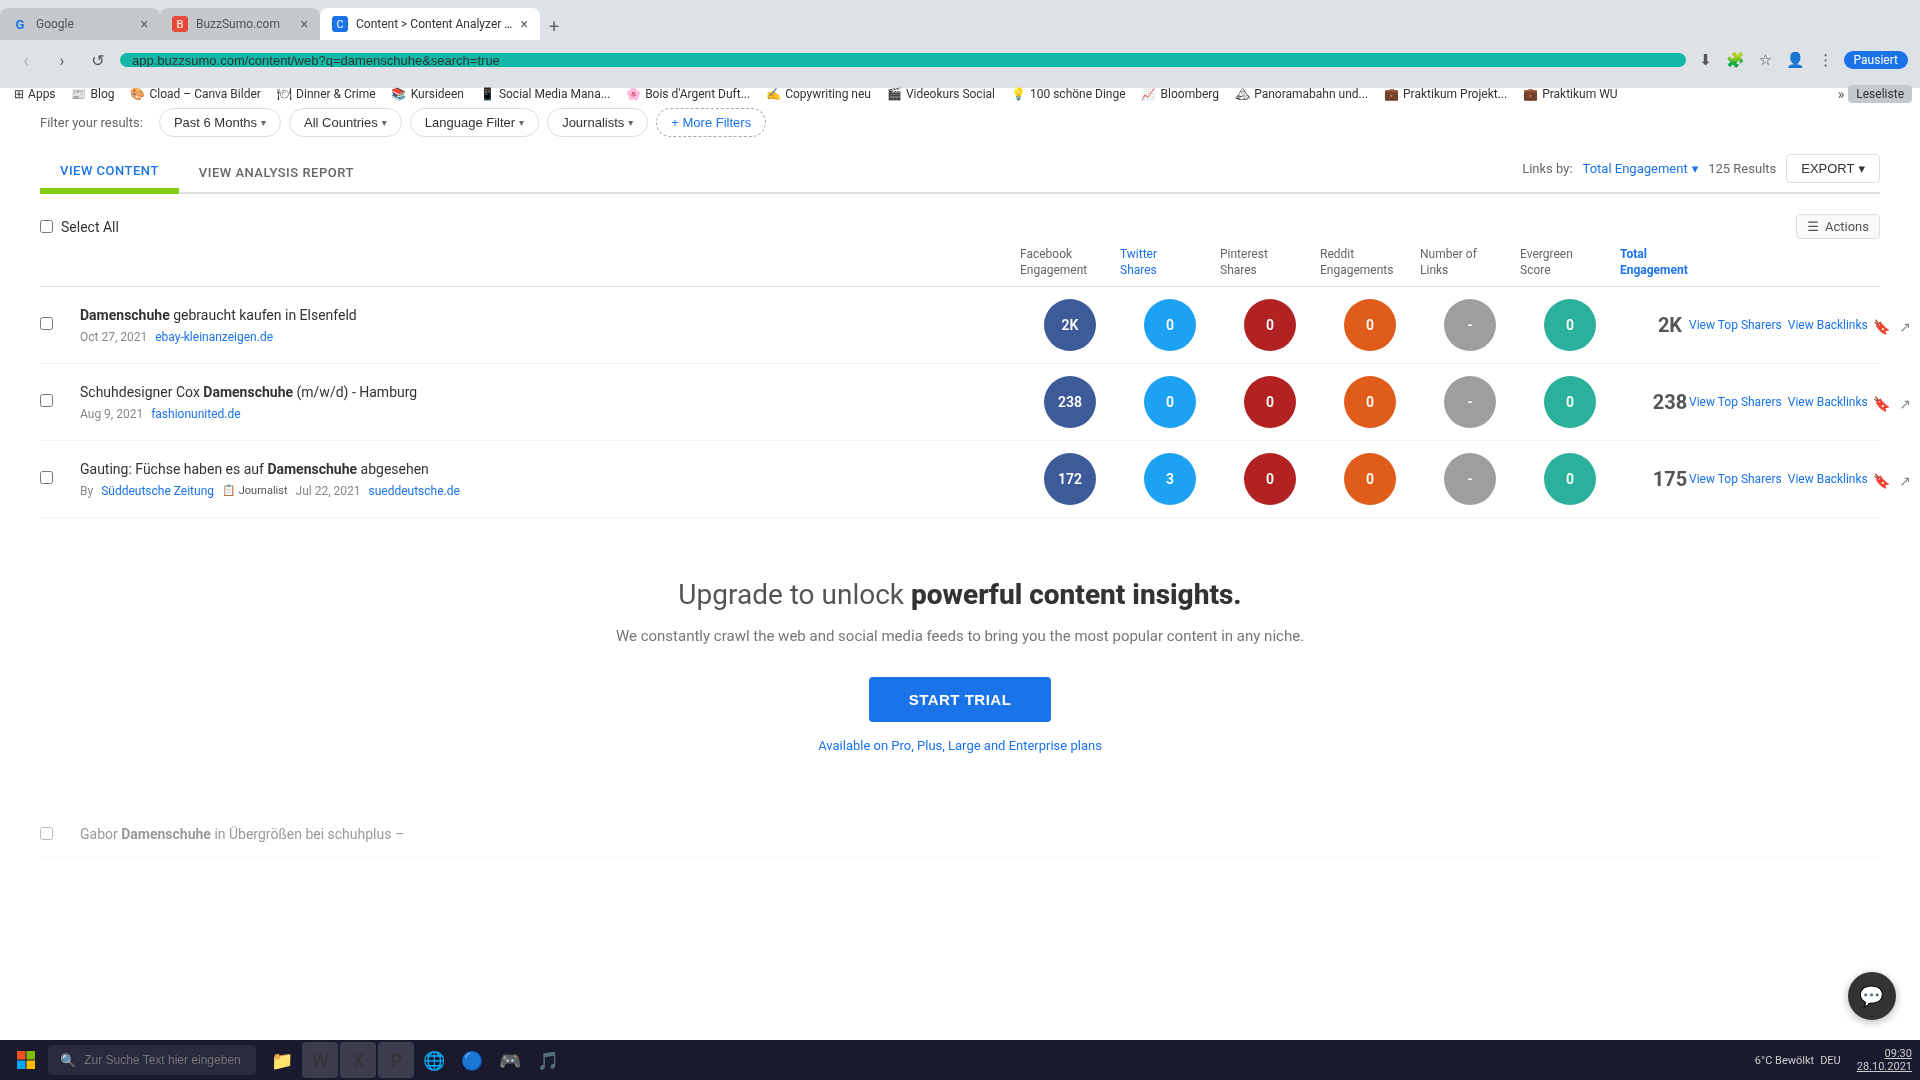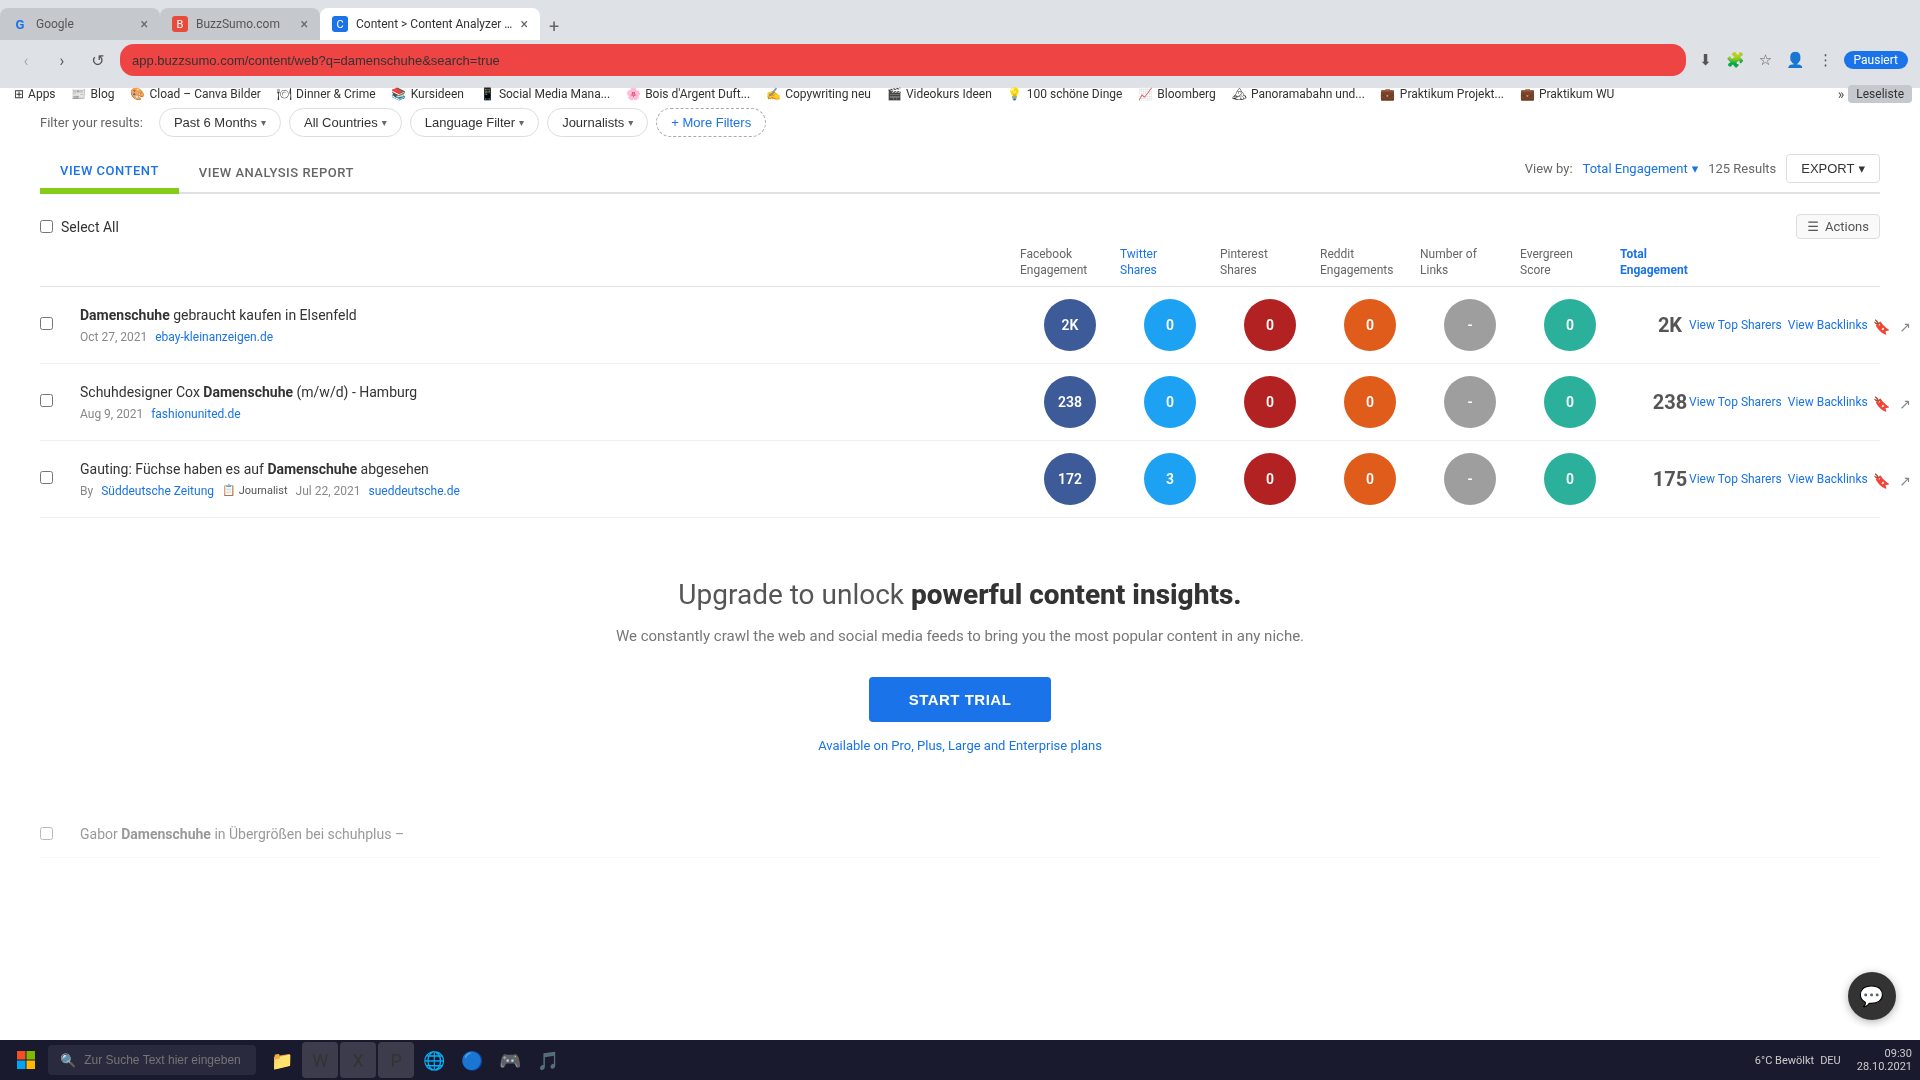--- a/index.html
+++ b/index.html
@@ -11,21 +11,21 @@
     .tab { display: flex; align-items: center; height: 32px; padding: 0 12px; background: #fff; border-radius: 8px 8px 0 0; font-size: 13px; color: #333; gap: 8px; min-width: 160px; max-width: 220px; }
     .tab.inactive { background: #c5c8cd; color: #555; }
     .tab-favicon { width: 16px; height: 16px; border-radius: 2px; display: flex; align-items: center; justify-content: center; font-size: 10px; }
     .tab-title { flex: 1; overflow: hidden; white-space: nowrap; text-overflow: ellipsis; font-size: 12px; }
     .tab-close { color: #666; font-size: 14px; cursor: pointer; }
     .tab-new { display: flex; align-items: center; justify-content: center; width: 28px; height: 28px; font-size: 18px; color: #666; cursor: pointer; }
 
     .address-bar { display: flex; align-items: center; height: 40px; padding: 0 12px; gap: 8px; background: #dee1e6; }
     .nav-btn { width: 28px; height: 28px; display: flex; align-items: center; justify-content: center; border-radius: 50%; cursor: pointer; color: #555; font-size: 16px; }
     .nav-btn.disabled { color: #aaa; cursor: default; }
-    .address-input { flex: 1; height: 32px; border-radius: 14px; border: none; background: #ef4444; padding: 0 12px; font-size: 13px; color: #333; outline: none; }
+    .address-input { flex: 1; height: 14px; border-radius: 14px; border: none; background: #14b8a6; padding: 0 12px; font-size: 13px; color: #333; outline: none; }
     .browser-actions { display: flex; align-items: center; gap: 6px; }
     .browser-icon { width: 24px; height: 24px; display: flex; align-items: center; justify-content: center; cursor: pointer; color: #555; font-size: 15px; border-radius: 4px; }
     .profile-btn { background: #1a73e8; color: #fff; border-radius: 12px; padding: 2px 10px; font-size: 12px; cursor: pointer; }
 
     
     .bookmarks-bar { display: flex; align-items: center; height: 28px; padding: 0 8px; gap: 4px; background: #dee1e6; font-size: 12px; color: #333; overflow: hidden; }
     .bookmark-item { display: flex; align-items: center; gap: 4px; padding: 2px 6px; border-radius: 4px; cursor: pointer; white-space: nowrap; }
     .bookmarks-more { margin-left: auto; font-size: 14px; cursor: pointer; color: #555; }
     .reading-mode { padding: 2px 8px; background: #c5c8cd; border-radius: 4px; font-size: 12px; cursor: pointer; }
 
@@ -92,21 +92,21 @@
 
     
     .taskbar { position: fixed; bottom: 0; left: 0; right: 0; height: 40px; background: #1a1a2e; display: flex; align-items: center; padding: 0 8px; gap: 4px; z-index: 100; }
     .taskbar-start { width: 36px; height: 36px; display: flex; align-items: center; justify-content: center; cursor: pointer; border-radius: 4px; }
     .taskbar-search { display: flex; align-items: center; background: #2a2a3e; border-radius: 4px; padding: 4px 12px; gap: 8px; min-width: 200px; height: 30px; }
     .taskbar-search input { background: none; border: none; color: #fff; font-size: 12px; outline: none; width: 160px; }
     .taskbar-apps { display: flex; align-items: center; gap: 2px; margin-left: 4px; }
     .taskbar-app { width: 36px; height: 36px; display: flex; align-items: center; justify-content: center; cursor: pointer; border-radius: 4px; font-size: 18px; }
     .taskbar-right { margin-left: auto; display: flex; align-items: center; gap: 16px; color: #ccc; font-size: 11px; }
     .taskbar-tray { display: flex; align-items: center; gap: 6px; }
-    .taskbar-clock { text-align: right; font-size: 11px; color: #ccc; }
+    .taskbar-clock { text-align: right; font-size: 11px; color: #ccc; text-decoration: underline; }
   </style>
 </head>
 <body>
 
 <div class="browser-chrome">
 
   <div class="tab-bar">
     <div class="tab inactive">
       <div class="tab-favicon" style="color:#1a73e8;font-weight:700;font-size:13px;">G</div>
       <span class="tab-title">Google</span>
@@ -168,21 +168,21 @@
     <div class="bookmark-item">
         <span>🌸</span>
         <span>Bois d'Argent Duft...</span>
       </div>
     <div class="bookmark-item">
         <span>✍</span>
         <span>Copywriting neu</span>
       </div>
     <div class="bookmark-item">
         <span>🎬</span>
-        <span>Videokurs Ideen</span>
+        <span>Videokurs Social</span>
       </div>
     <div class="bookmark-item">
         <span>💡</span>
         <span>100 schöne Dinge</span>
       </div>
     <div class="bookmark-item">
         <span>📈</span>
         <span>Bloomberg</span>
       </div>
     <div class="bookmark-item">
@@ -226,21 +226,21 @@
       <span>+ More Filters</span>
     </button>
   </div>
 
   <div class="view-tabs">
     <div class="view-tab active">VIEW CONTENT</div>
     <div class="view-tab">VIEW ANALYSIS REPORT</div>
     <div style="flex:1;"></div>
 
     <div style="display:flex;align-items:center;gap:10px;padding-bottom:8px;">
-      <span class="sort-label">View by:</span>
+      <span class="sort-label">Links by:</span>
       <span class="sort-select">
         <span>Total Engagement</span>
         <span>▾</span>
       </span>
       <span class="results-count">125 Results</span>
       <button class="export-btn">
         <span>EXPORT</span>
         <span>▾</span>
       </button>
     </div>

